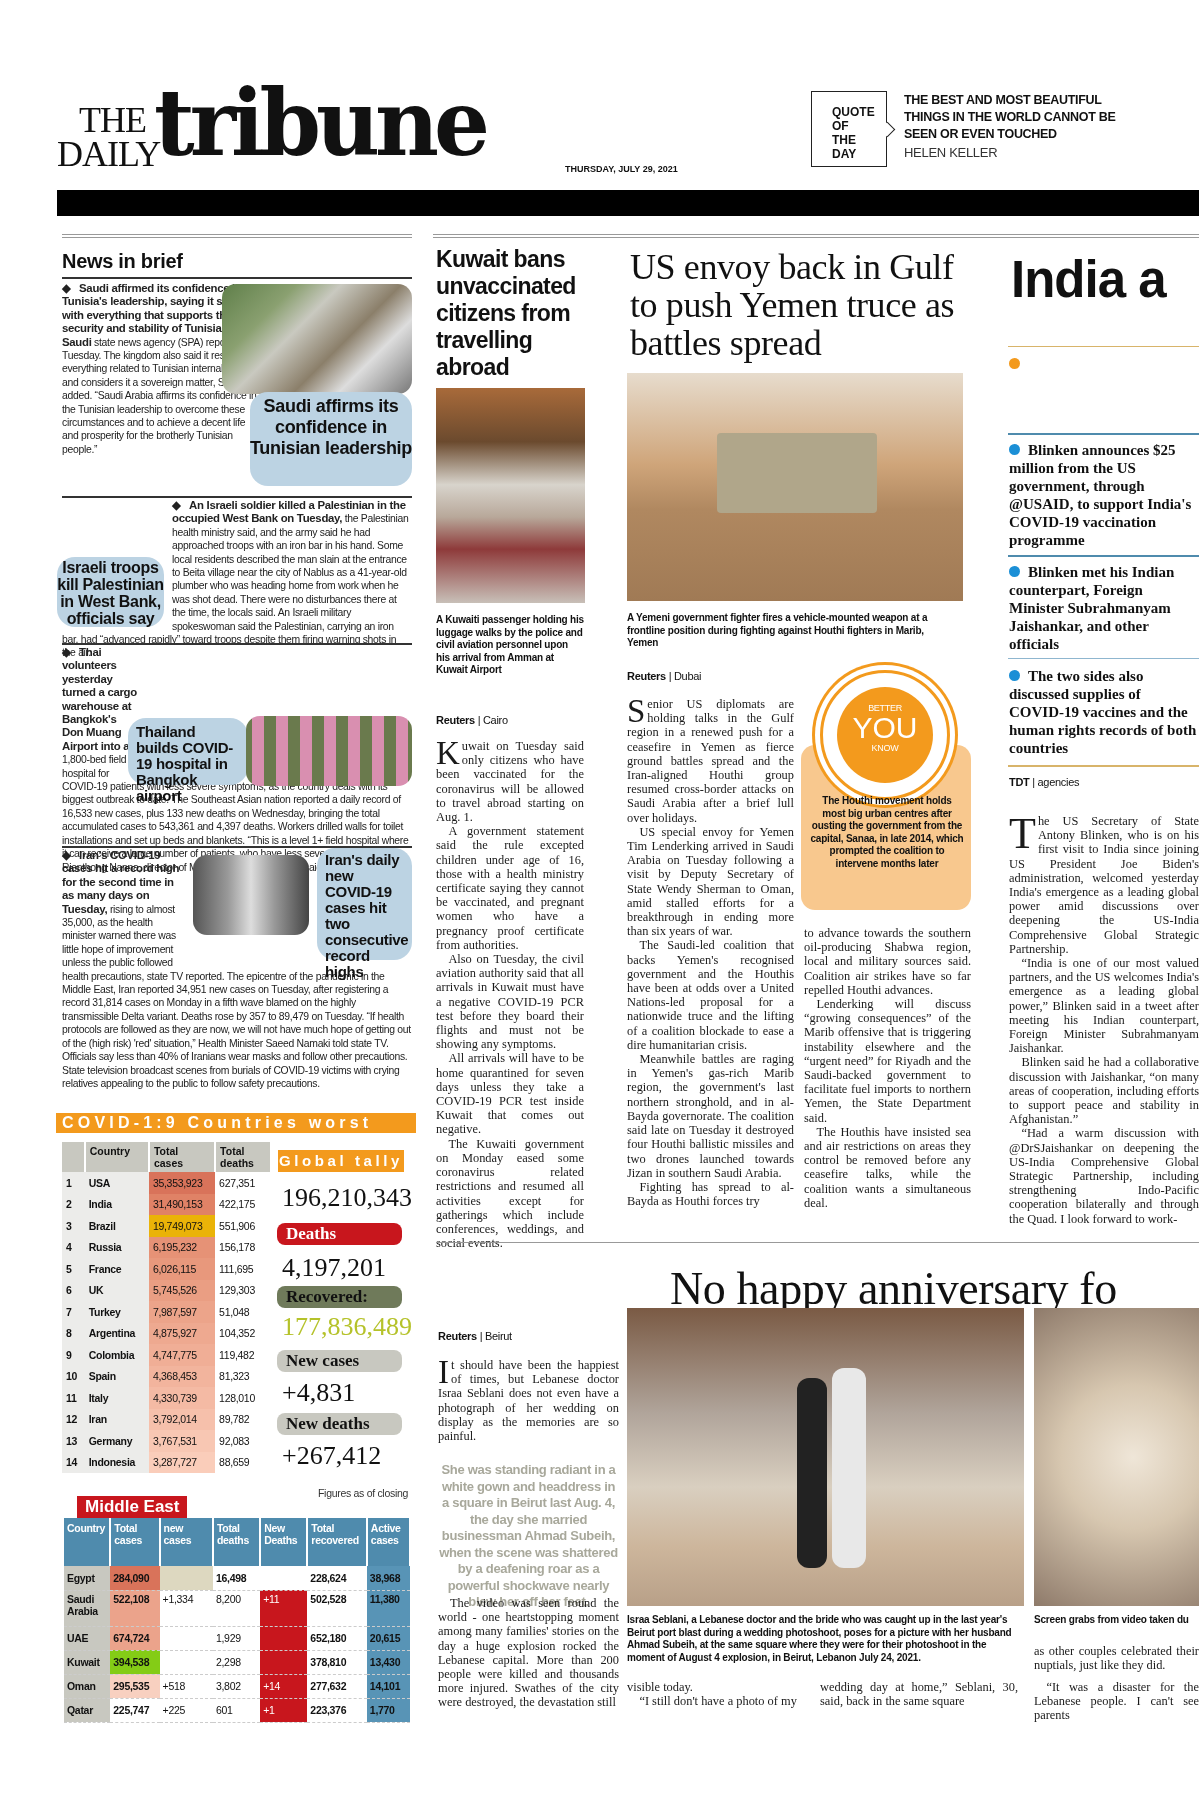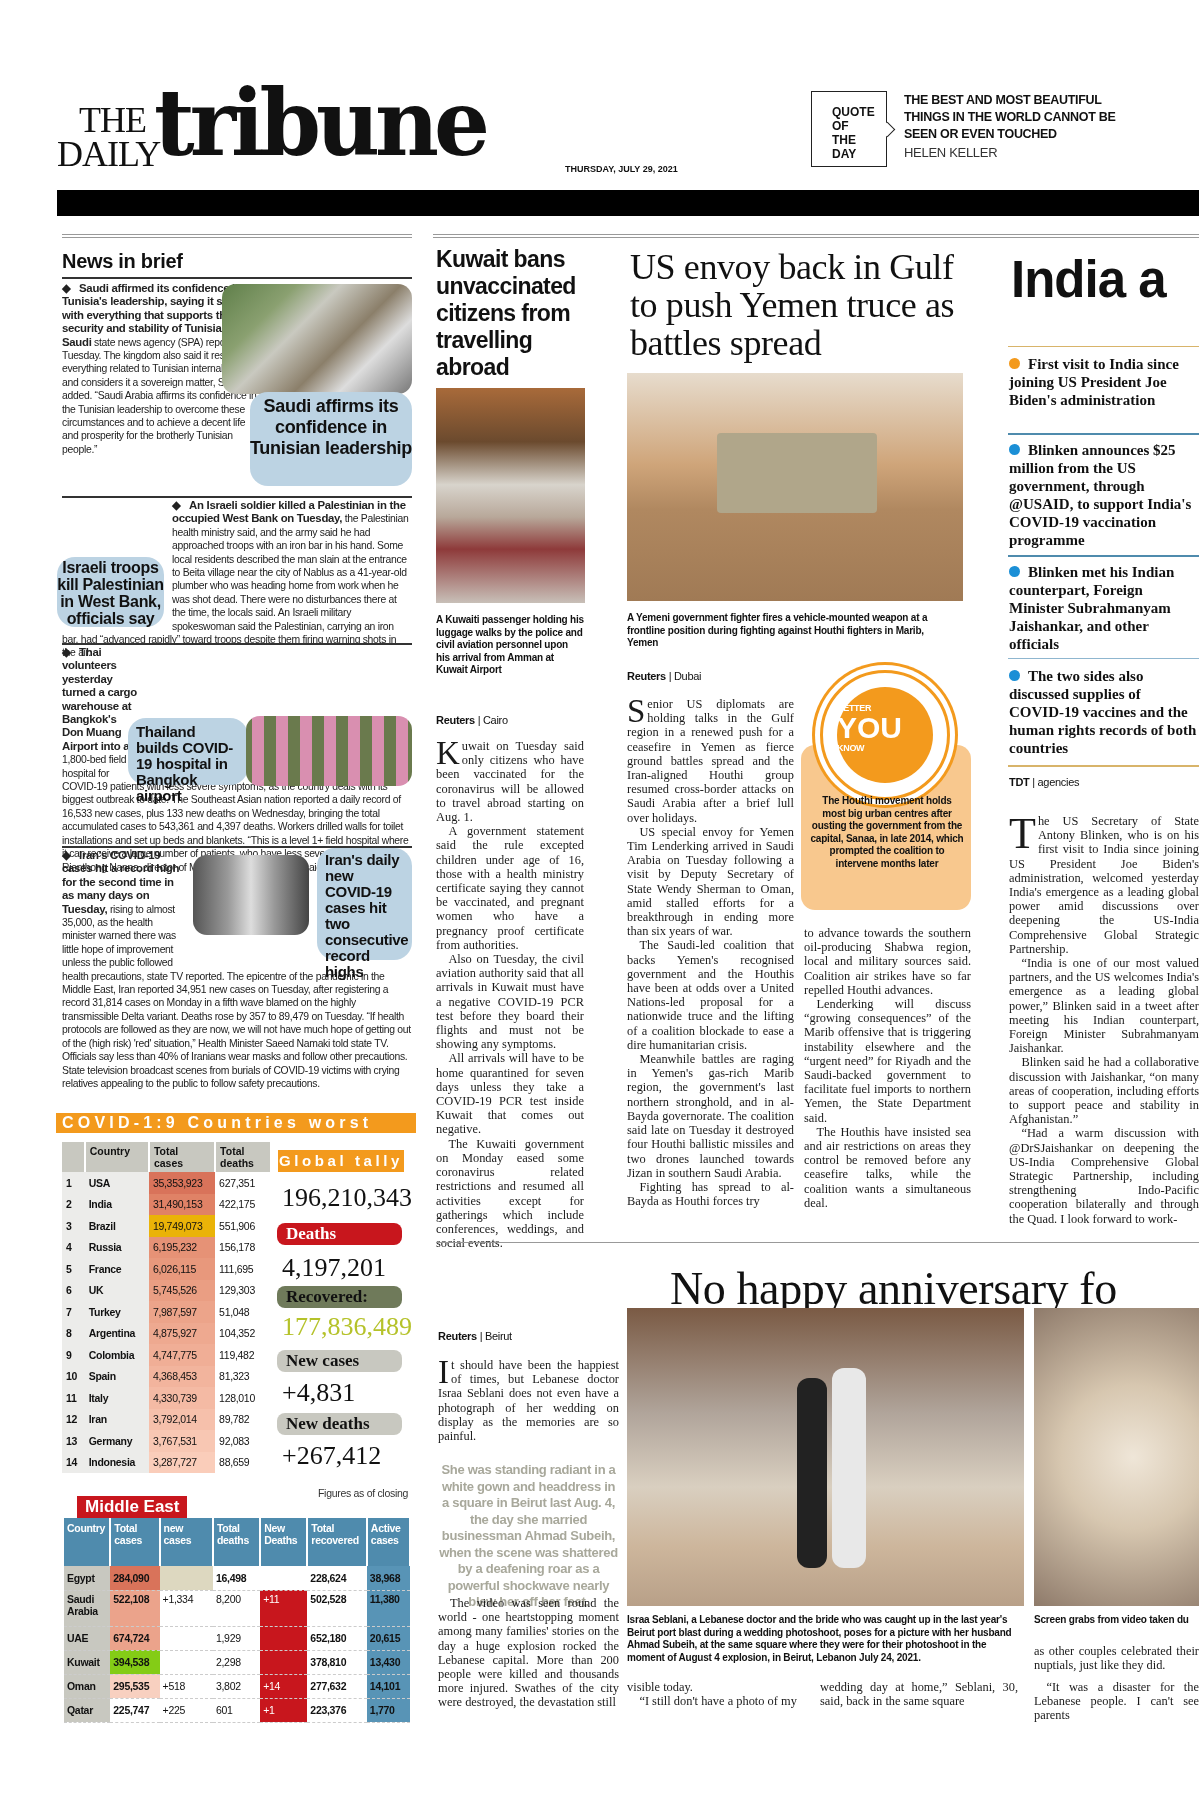--- a/index.html
+++ b/index.html
@@ -310,30 +310,30 @@
  US special envoy for Yemen Tim Lenderking arrived in Saudi Arabia on Tuesday following a visit by Deputy Secretary of State Wendy Sherman to Oman, amid stalled efforts for a breakthrough in ending more than six years of war.
  The Saudi-led coalition that backs Yemen's recognised government and the Houthis have been at odds over a United Nations-led proposal for a nationwide truce and the lifting of a coalition blockade to ease a dire humanitarian crisis.
  Meanwhile battles are raging in Yemen's gas-rich Marib region, the government's last northern stronghold, and in al-Bayda governorate. The coalition said late on Tuesday it destroyed four Houthi ballistic missiles and two drones launched towards Jizan in southern Saudi Arabia.
  Fighting has spread to al-Bayda as Houthi forces try</span></div>
 <div class="abs body" style="left:804px;top:926px;width:167px;white-space:pre-line">to advance towards the southern oil-producing Shabwa region, local and military sources said. Coalition air strikes have so far repelled Houthi advances.
  Lenderking will discuss “growing consequences” of the Marib offensive that is triggering instability elsewhere and the “urgent need” for Riyadh and the Saudi-backed government to facilitate fuel imports to northern Yemen, the State Department said.
  The Houthis have insisted sea and air restrictions on areas they control be removed before any ceasefire talks, while the coalition wants a simultaneous deal.</div>
 
 <div class="abs" style="left:801px;top:745px;width:170px;height:165px;background:#f8c88e;border-radius:14px"></div>
 <div class="abs" style="left:820px;top:670px;width:130px;height:130px;border-radius:50%;border:3px solid #f39a1d;box-shadow:0 0 0 5px #fff,0 0 0 8px #f39a1d;background:#fff"></div>
-<div class="abs" style="left:837px;top:687px;width:96px;height:96px;border-radius:50%;background:#f39a1d;color:#fff;font-weight:bold">
+<div class="abs" style="left:837px;top:687px;width:96px;height:96px;border-radius:50%;background:#f39a1d;color:#fff;text-align:center;font-weight:normal">
   <div class="cond" style="font-size:9px;margin-top:16px">BETTER</div>
   <div style="font-size:30px;line-height:30px">YOU</div>
   <div class="cond" style="font-size:9px">KNOW</div>
 </div>
 <div class="abs caption cond" style="left:810px;top:795px;width:154px;text-align:center">The Houthi movement holds most big urban centres after ousting the government from the capital, Sanaa, in late 2014, which prompted the coalition to intervene months later</div>
 
 <div class="abs" id="india-head">India a</div>
 <div class="abs" style="left:1008px;top:346px;width:191px;height:1px;background:#d8b46a"></div>
-<div class="abs india-bullet" style="left:1009px;top:355px;width:190px"><span class="dot" style="background:#f39a1d"></span><span>First visit to India since joining US President Joe Biden's administration</span></div>
+<div class="abs india-bullet" style="left:1009px;top:355px;width:190px"><span class="dot" style="background:#f39a1d"></span></div>
 <div class="abs" style="left:1008px;top:433px;width:191px;height:2px;background:#4f8bad"></div>
 <div class="abs india-bullet" style="left:1009px;top:441px;width:190px"><span class="dot" style="background:#1b8fd6"></span><span>Blinken announces $25 million from the US government, through @USAID, to support India's COVID-19 vaccination programme</span></div>
 <div class="abs" style="left:1008px;top:555px;width:191px;height:2px;background:#4f8bad"></div>
 <div class="abs india-bullet" style="left:1009px;top:563px;width:190px"><span class="dot" style="background:#1b8fd6"></span><span>Blinken met his Indian counterpart, Foreign Minister Subrahmanyam Jaishankar, and other officials</span></div>
 <div class="abs" style="left:1008px;top:658px;width:191px;height:1px;background:#8fb6cf"></div>
 <div class="abs india-bullet" style="left:1009px;top:667px;width:190px"><span class="dot" style="background:#1b8fd6"></span><span>The two sides also discussed supplies of COVID-19 vaccines and the human rights records of both countries</span></div>
 <div class="abs" style="left:1008px;top:765px;width:191px;height:2px;background:#d8b46a"></div>
 <div class="abs byline cond" style="left:1009px;top:776px"><b>TDT</b><span> | agencies</span></div>
 <div class="abs body" style="left:1009px;top:814px;width:190px;white-space:pre-line"><span class="dropcap" style="font-size:44px;line-height:40px">T</span><span>he US Secretary of State Antony Blinken, who is on his first visit to India since joining US President Joe Biden's administration, welcomed yesterday India's emergence as a leading global power amid discussions over deepening the US-India Comprehensive Global Strategic Partnership.
  “India is one of our most valued partners, and the US welcomes India's emergence as a leading global power,” Blinken said in a tweet after meeting his Indian counterpart, Foreign Minister Subrahmanyam Jaishankar.

